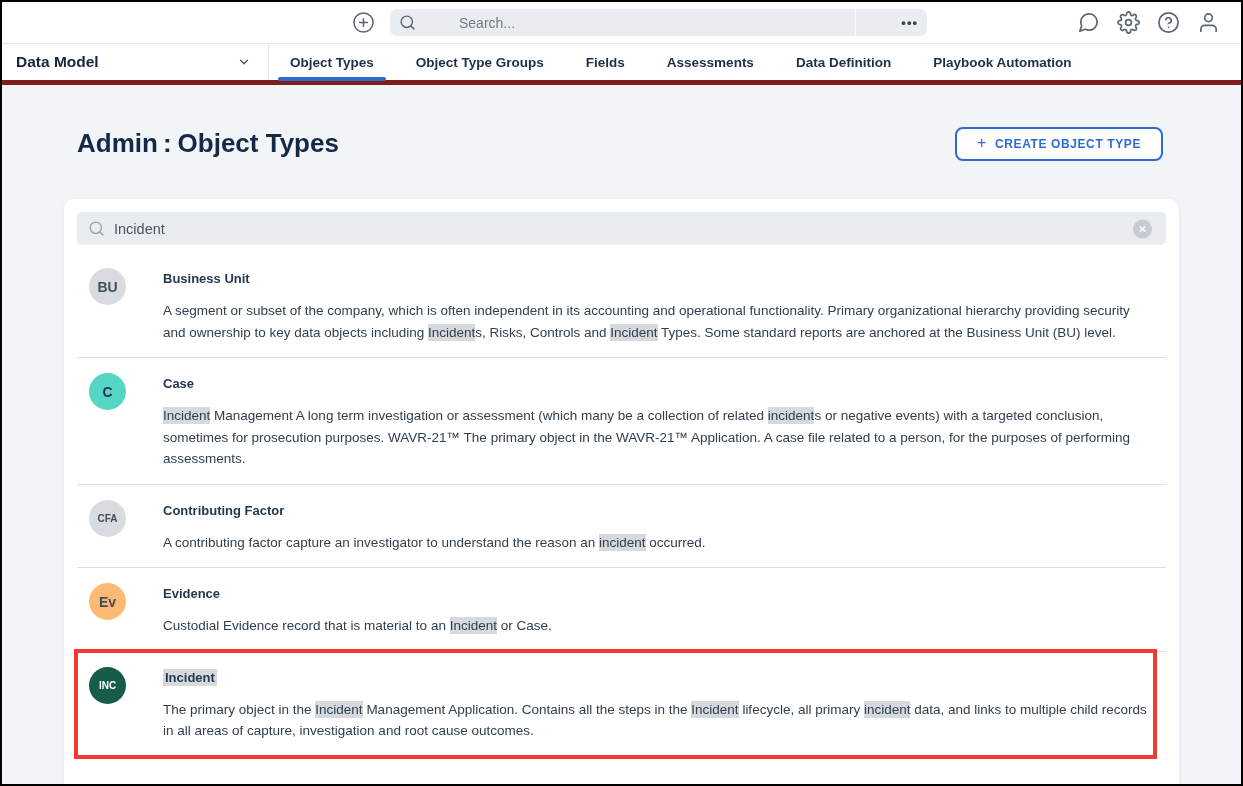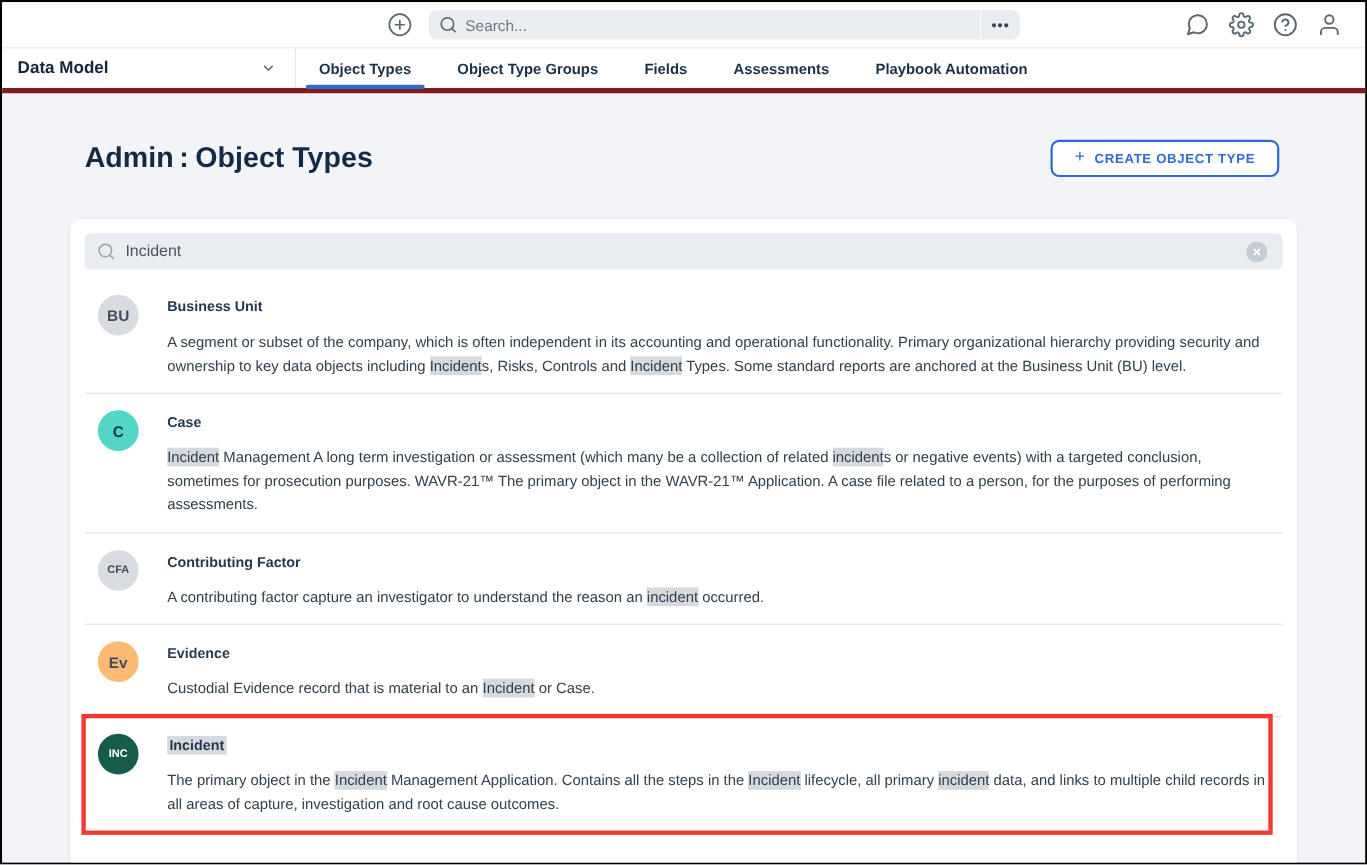--- a/index.html
+++ b/index.html
@@ -3,21 +3,21 @@
 <meta charset="utf-8">
 <style>
   html,body{margin:0;padding:0;}
   body{width:1243px;height:786px;overflow:hidden;font-family:"Liberation Sans",sans-serif;background:#fff;}
   .screen{box-sizing:border-box;width:1243px;height:786px;border:2px solid #000;display:flex;flex-direction:column;background:#fff;}
 
   
   .topbar{height:41px;min-height:41px;background:#fff;border-bottom:1px solid #e2e5e9;display:flex;align-items:center;position:relative;}
   .topbar-center{display:flex;align-items:center;margin-left:350px;}
   .icon-btn{background:none;border:none;padding:0;cursor:pointer;color:#5c6670;display:flex;align-items:center;}
-  .global-search{margin-left:15px;width:537px;height:27px;background:#e9edf1;border-radius:7px;display:flex;align-items:center;overflow:hidden;}
+  .global-search{margin-left:15px;width:537px;height:27px;background:#e9edf1;border-radius:7px;display:flex;align-items:center;overflow:hidden;gap:36px;}
   .global-search .gs-icon{color:#5a646e;display:flex;margin-left:9px;}
   .global-search input{flex:1;border:none;background:transparent;outline:none;font-family:"Liberation Sans",sans-serif;font-size:14px;color:#4b545e;padding:0 8px 0 7px;}
   .global-search input::placeholder{color:#6f7983;}
   .gs-divider{width:1px;height:27px;background:#fbfcfd;}
   .gs-more{background:none;border:none;cursor:pointer;color:#39444f;font-size:13px;font-weight:bold;letter-spacing:1px;padding:0 9px;height:100%;}
   .topbar-right{position:absolute;right:21px;top:0;height:100%;display:flex;align-items:center;gap:17px;color:#5c6670;}
 
   
   .navbar{height:36px;min-height:36px;background:#fff;border-bottom:5px solid #7f1d1d;display:flex;align-items:stretch;}
   .context-select{width:267px;min-width:267px;box-sizing:border-box;display:flex;align-items:center;justify-content:space-between;padding:0 17px 0 14px;border-right:1px solid #e2e5e9;cursor:pointer;}
@@ -38,21 +38,21 @@
   .create-btn .plus{font-size:16px;font-weight:400;margin-top:-1px;}
 
   .card{margin:0 62px;background:#fff;border-radius:10px 10px 0 0;box-shadow:0 1px 4px rgba(20,30,50,0.07);flex:1;overflow:hidden;padding:13px 13px 0 13px;box-sizing:border-box;}
 
   .filter{position:relative;height:33px;background:#e9edf1;border-radius:5px;display:flex;align-items:center;}
   .filter .f-icon{color:#9aa2ac;display:flex;margin-left:11px;}
   .filter input{flex:1;border:none;background:transparent;outline:none;font-family:"Liberation Sans",sans-serif;font-size:14.5px;color:#4b545e;padding:0 40px 0 9px;}
   .clear-btn{position:absolute;right:14px;top:50%;transform:translateY(-50%);width:19px;height:19px;border-radius:50%;background:#c6ccd3;border:none;cursor:pointer;display:flex;align-items:center;justify-content:center;color:#fff;padding:0;}
 
   .list{margin-top:8px;}
-  .row{position:relative;display:flex;gap:26px;padding:15px 12px 14px 12px;border-bottom:1px solid #dde1e6;cursor:pointer;}
+  .row{position:relative;display:flex;gap:37px;padding:15px 12px 14px 12px;border-bottom:1px solid #dde1e6;cursor:pointer;}
   .row:last-child{border-bottom:none;}
   .avatar{width:37px;height:37px;min-width:37px;border-radius:50%;display:flex;align-items:center;justify-content:center;font-weight:700;font-size:14px;margin-top:0;}
   .avatar-sm-text{font-size:10px;}
   .row-body{flex:1;min-width:0;}
   .row-title{font-size:13px;font-weight:600;color:#24394f;line-height:22px;}
   .row-desc{margin-top:10px;font-size:13.5px;color:#31404e;line-height:21.5px;}
   mark.hl{background:#d6dade;color:inherit;padding:1px 0;}
   .row-title mark.hl{padding:1px 2px;}
 
   .annotation-box{display:none;}
@@ -131,20 +131,21 @@
         <svg width="14" height="14" viewBox="0 0 24 24" fill="none" stroke="currentColor" stroke-width="2.2" stroke-linecap="round" stroke-linejoin="round">
             <polyline points="6 9 12 15 18 9"></polyline>
           </svg>
       </span>
     </div>
     <div class="tabs" id="tabs-container">
         <div class="tab active">Object Types</div>
         <div class="tab">Object Type Groups</div>
         <div class="tab">Fields</div>
         <div class="tab">Assessments</div>
+        <div class="tab">Data Definition</div>
         <div class="tab">Playbook Automation</div>
       </div>
   </nav>
 
   <main class="content">
     <div class="page-head">
       <h1 class="page-title">
         <span class="t-admin">Admin</span>
         <span class="t-colon">:</span>
         <span class="t-page">Object Types</span>

